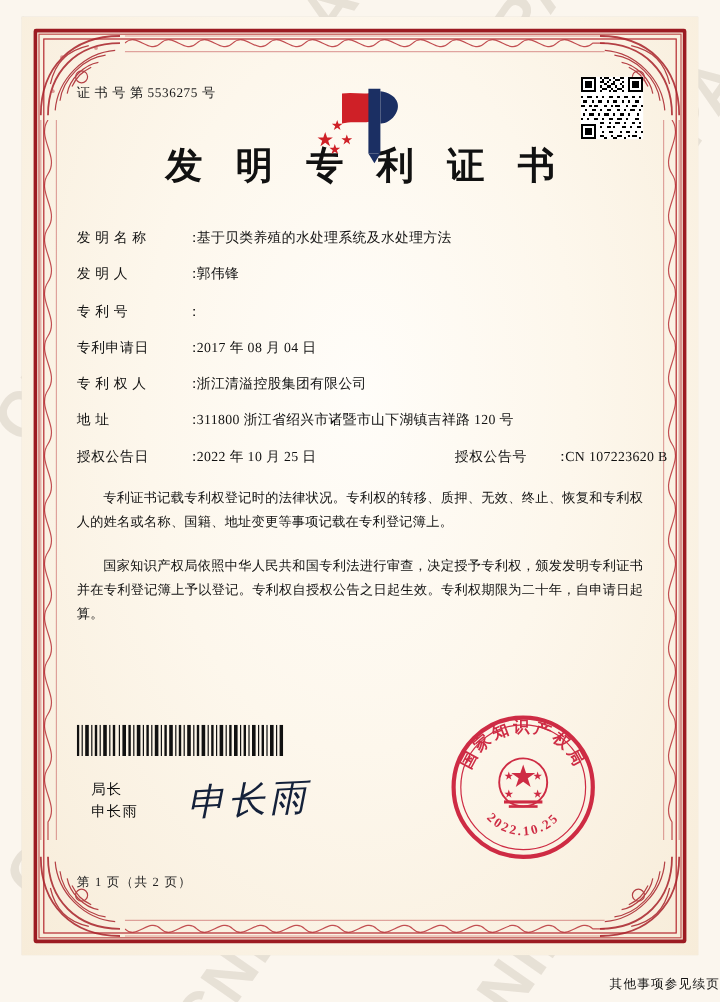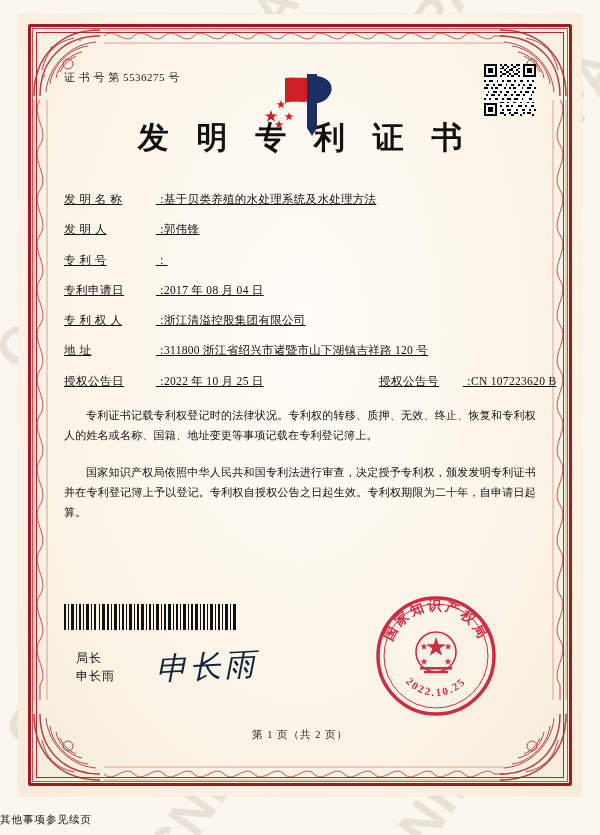--- a/index.html
+++ b/index.html
@@ -101,21 +101,20 @@
     color:#111;
     font-weight:bold;
     margin-top:32px;
     font-family:"Liberation Serif", serif;
     text-indent:10px;
   }
   .fields{
     margin-top:34px;
     font-size:11.5px;
     color:#111;
-    text-decoration:underline;
   }
   .frow{
     display:flex;
     margin-bottom:16.5px;
     line-height:1.2;
   }
   .flabel{
     width:92px;
     flex:0 0 92px;
     letter-spacing:.5px;
@@ -157,33 +156,34 @@
     transform:rotate(-3deg);
   }
   .seal{
     position:absolute;
     right:38px;bottom:48px;
     width:124px;height:124px;
   }
   .page-num{
     position:absolute;
     left:0;right:0;bottom:24px;
-    text-align:center;
+    text-align:left;
     font-size:10.5px;
     color:#222;
     letter-spacing:1px;
   }
   .footer-note{
     position:absolute;
     left:0;right:0;bottom:8px;
-    text-align:left;
+    text-align:right;
     font-size:10.5px;
     color:#111;
     letter-spacing:1px;
     z-index:4;
+    padding-left:47px;
   }
 </style>
 </head>
 <body>
 
 <div class="watermark-layer" id="wm-layer">
     <div class="wm" style="left: -10px; top: 60px; font-size: 54px;">CNIPA</div>
     <div class="wm" style="left: 150px; top: 30px; font-size: 54px;">CNIPA</div>
     <div class="wm" style="left: 330px; top: 10px; font-size: 54px;">CNIPA</div>
     <div class="wm" style="left: 470px; top: 95px; font-size: 54px;">CNIPA</div>

